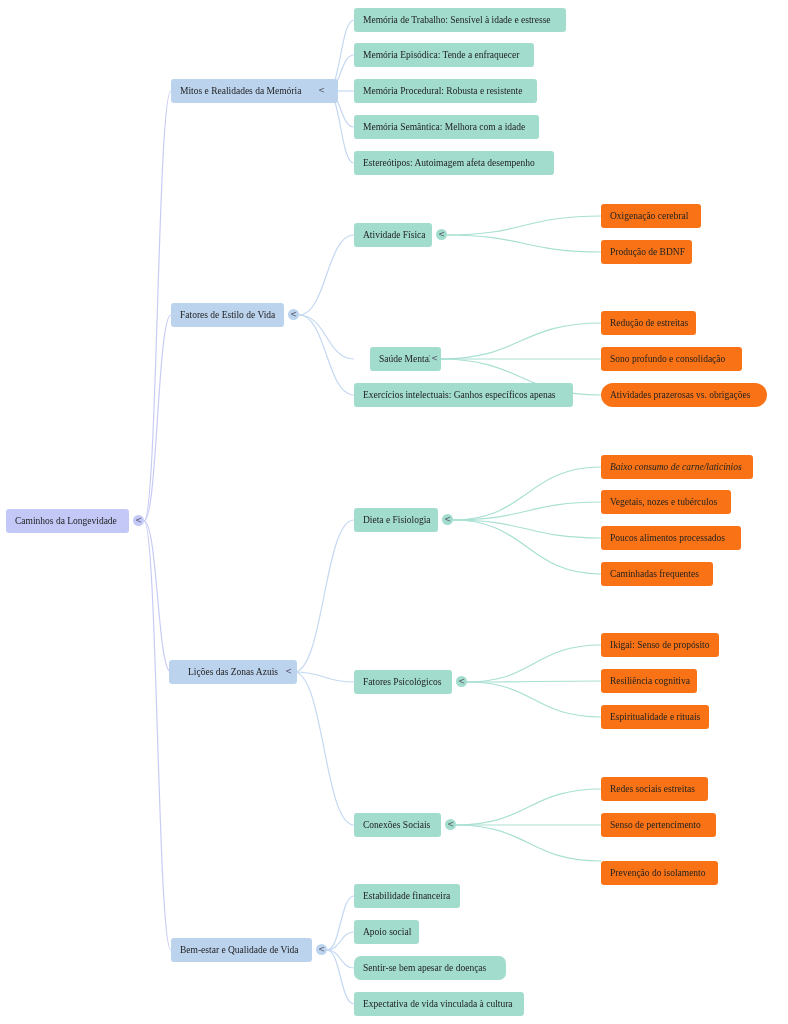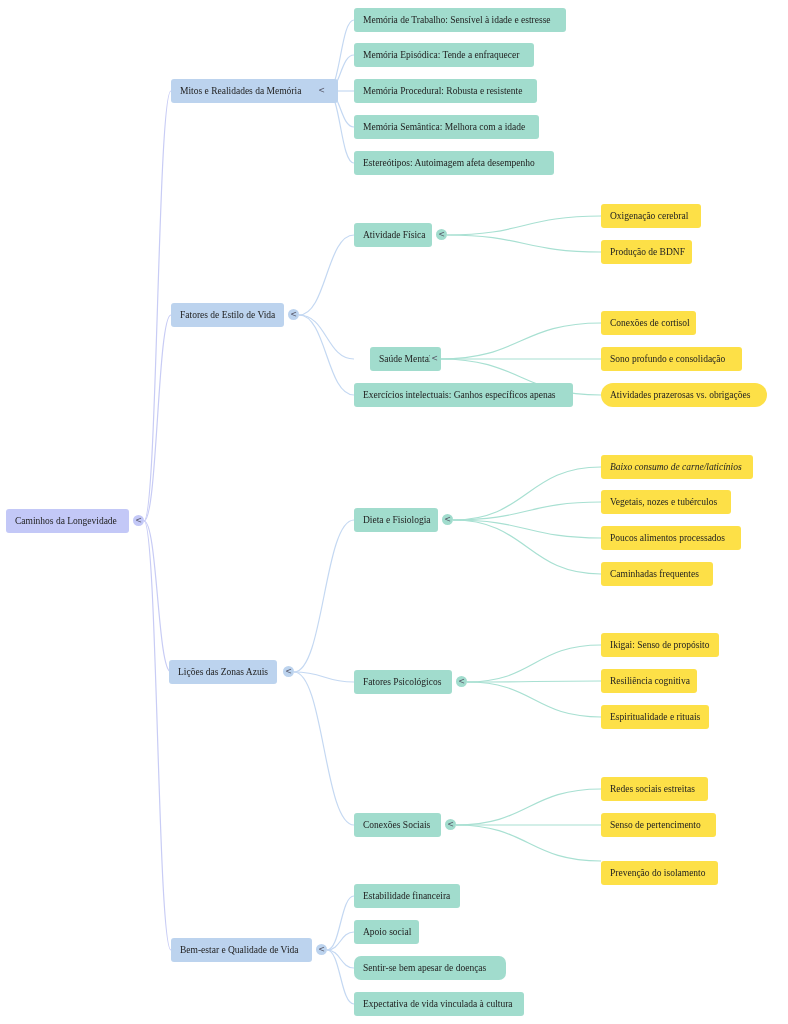--- a/index.html
+++ b/index.html
@@ -5,21 +5,21 @@
   html, body { margin:0; padding:0; background:#ffffff; }
   body { width:788px; height:1024px; position:relative; overflow:hidden;
          font-family:"Liberation Serif", "DejaVu Serif", serif; }
   #links { position:absolute; left:0; top:0; width:788px; height:1024px; }
   .node { position:absolute; height:24px; line-height:24px; padding:0 9px;
           border-radius:3px; font-size:9.5px; color:#222; white-space:nowrap;
           box-sizing:border-box; cursor:pointer; }
   .root { background:#c3c8f7; }
   .l1 { background:#bcd3ee; }
   .l2 { background:#a1dccd; }
-  .l3 { background:#fde047; }
+  .l3 { background:#f97316; }
   .toggle { position:absolute; width:11px; height:11px; border-radius:50%;
             font-size:8px; line-height:11px; text-align:center; color:#556; cursor:pointer;
             font-family:"DejaVu Sans", sans-serif; }
   .t-root { background:#c3c8f7; }
   .t-l1 { background:#bcd3ee; }
   .t-l2 { background:#a1dccd; }
 </style>
 </head>
 <body>
 
@@ -72,26 +72,26 @@
 <div class="node l2" style="left:354px;top:151px;width:200px;">Estereótipos: Autoimagem afeta desempenho</div>
 
 <div class="node l1" style="left:171px;top:303px;width:113px;">Fatores de Estilo de Vida</div>
 <div class="toggle t-l1" style="left:288px;top:309px;">&lt;</div>
 <div class="node l2" style="left:354px;top:223px;width:78px;">Atividade Física</div>
 <div class="toggle t-l2" style="left:436px;top:229px;">&lt;</div>
 <div class="node l3" style="left:601px;top:204px;width:100px;">Oxigenação cerebral</div>
 <div class="node l3" style="left:601px;top:240px;width:91px;">Produção de BDNF</div>
 <div class="node l2" style="left:370px;top:347px;width:71px;">Saúde Mental</div>
 <div class="toggle t-l2" style="left:429px;top:353px;">&lt;</div>
-<div class="node l3" style="left:601px;top:311px;width:95px;">Conexões de cortisol</div>
+<div class="node l3" style="left:601px;top:311px;width:95px;">Redução de estreitas</div>
 <div class="node l3" style="left:601px;top:347px;width:141px;">Sono profundo e consolidação</div>
 <div class="node l3" style="left:601px;top:383px;width:166px;border-radius:12px;">Atividades prazerosas vs. obrigações</div>
 <div class="node l2" style="left:354px;top:383px;width:219px;">Exercícios intelectuais: Ganhos específicos apenas</div>
 
-<div class="node l1" style="left:169px;top:660px;width:108px;text-align:center;">Lições das Zonas Azuis</div>
+<div class="node l1" style="left:169px;top:660px;width:128px;text-align:center;">Lições das Zonas Azuis</div>
 <div class="toggle t-l1" style="left:283px;top:666px;">&lt;</div>
 <div class="node l2" style="left:354px;top:508px;width:84px;">Dieta e Fisiologia</div>
 <div class="toggle t-l2" style="left:442px;top:514px;">&lt;</div>
 <div class="node l3" style="left:601px;top:455px;width:152px;font-style:italic;">Baixo consumo de carne/laticínios</div>
 <div class="node l3" style="left:601px;top:490px;width:130px;">Vegetais, nozes e tubérculos</div>
 <div class="node l3" style="left:601px;top:526px;width:140px;">Poucos alimentos processados</div>
 <div class="node l3" style="left:601px;top:562px;width:112px;">Caminhadas frequentes</div>
 <div class="node l2" style="left:354px;top:670px;width:98px;">Fatores Psicológicos</div>
 <div class="toggle t-l2" style="left:456px;top:676px;">&lt;</div>
 <div class="node l3" style="left:601px;top:633px;width:118px;">Ikigai: Senso de propósito</div>

